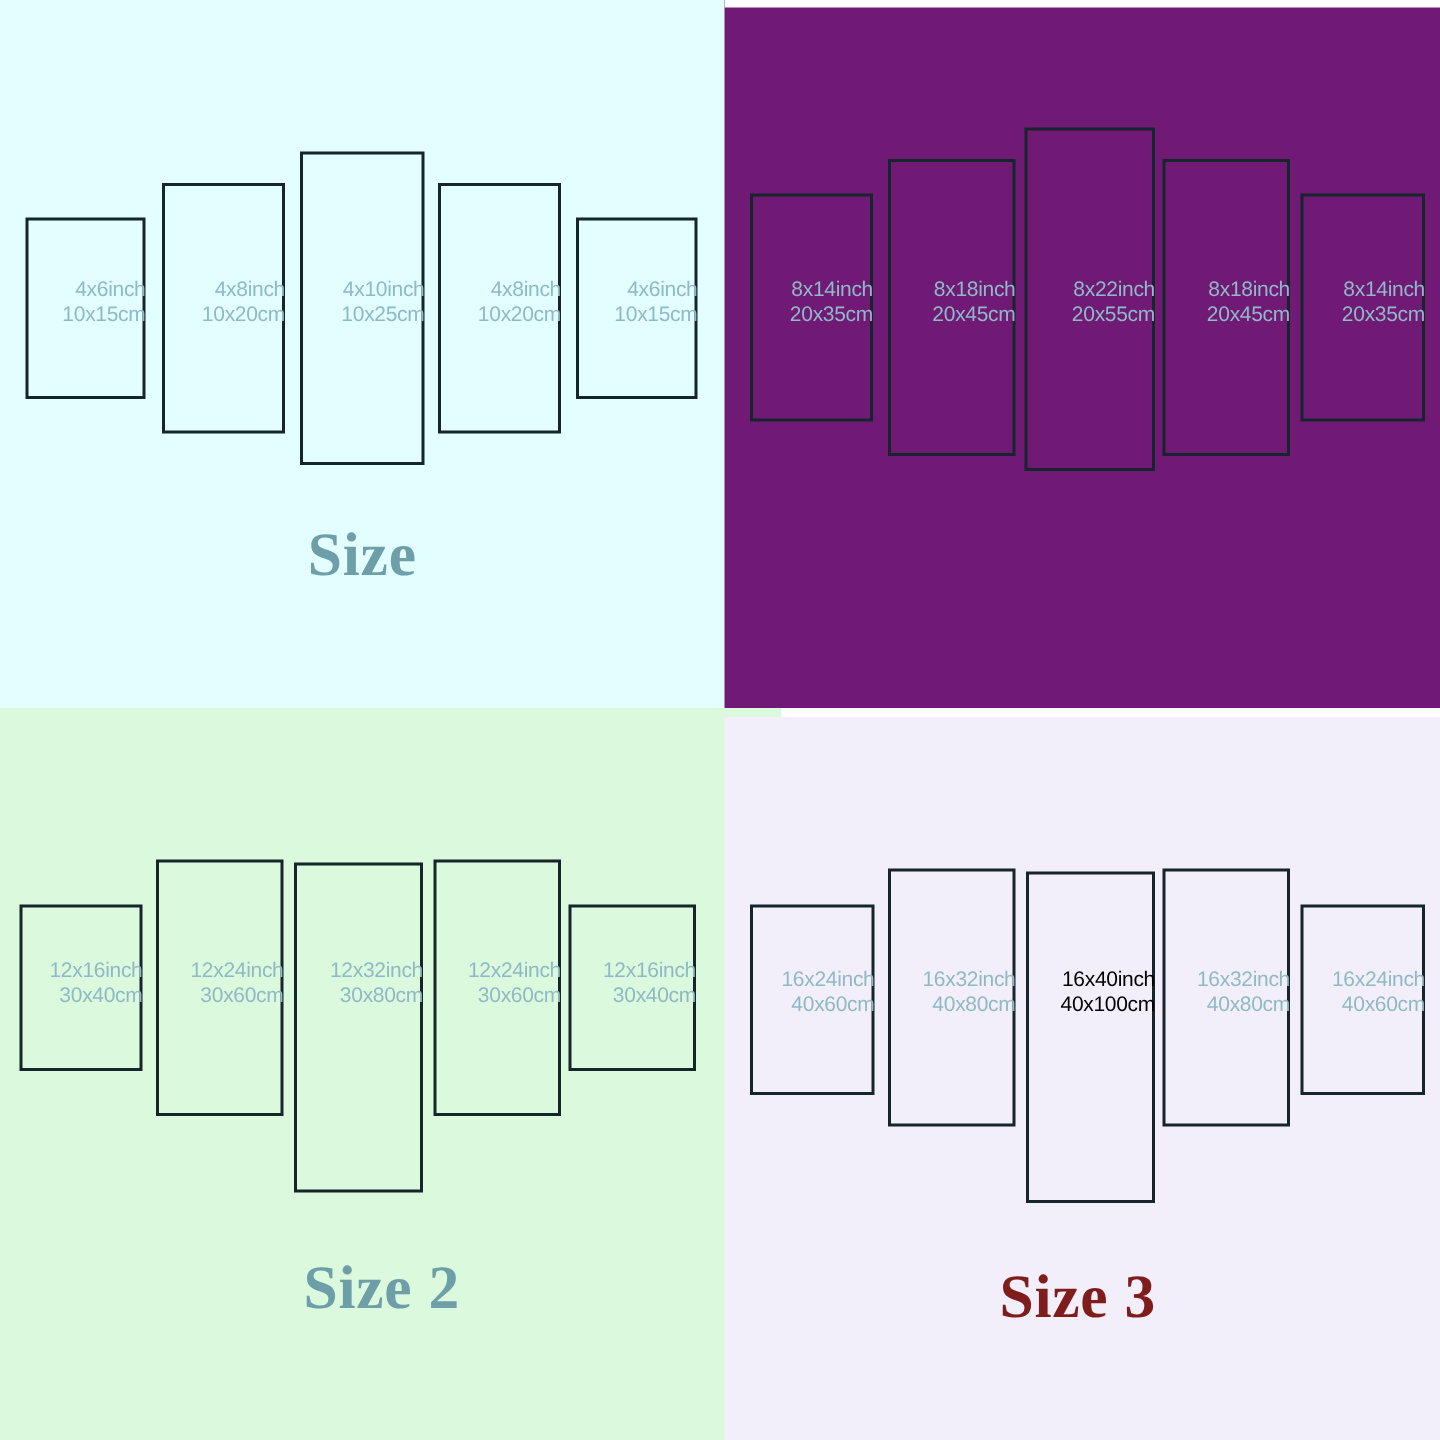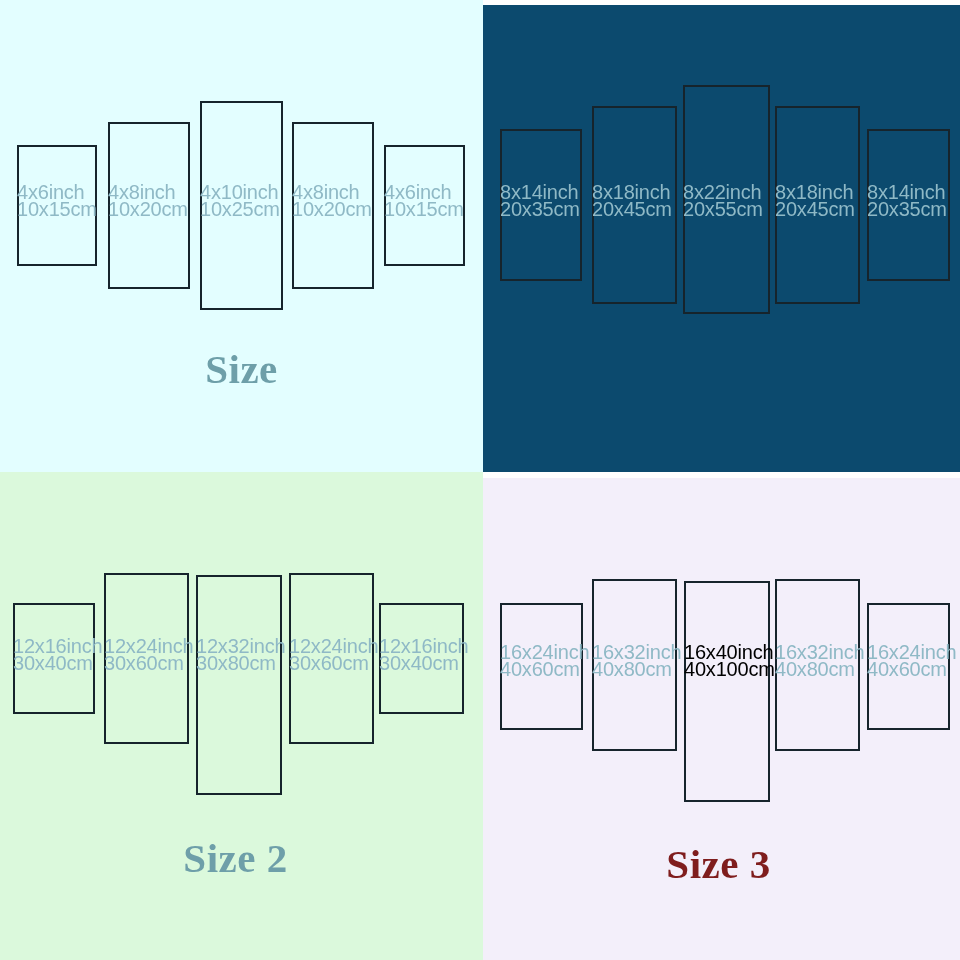--- a/index.html
+++ b/index.html
@@ -18,21 +18,21 @@
     overflow: hidden;
     background: #ffffff;
   }
   .quadrant {
     position: absolute;
     overflow: hidden;
   }
   
   .q-tl { left: 0px;   top: 0px;   width: 483px; height: 472px; }
   .q-tr { left: 483px; top: 0px;   width: 477px; height: 472px; }
-  .q-bl { left: 0px;   top: 472px; width: 483px; height: 488px; }
+  .q-bl { left: 0px;   top: 472px; width: 483px; height: 488px; padding-left: 38px; }
   .q-br { left: 483px; top: 478px; width: 477px; height: 488px; }
 
   .q-tr .quad-bg-topstrip {
     position: absolute;
     left: 0; top: 0; right: 0;
     height: 5px;
     background: #ffffff;
   }
 
   .panels {
@@ -47,24 +47,24 @@
     position: absolute;
     box-sizing: border-box;
     border: 2px solid #16242c;
     background: transparent;
   }
 
   .panel-text {
     position: absolute;
     box-sizing: border-box;
     width: 100%;
-    text-align: left;
+    text-align: right;
     color: #8fb9c6;
     font-family: "Liberation Sans", sans-serif;
-    font-size: 20px;
+    font-size: 14px;
     line-height: 17px;
     letter-spacing: -0.2px;
     white-space: nowrap;
   }
   .panel-text .ln2 { display: block; }
 
   .quad-title {
     position: absolute;
     width: 100%;
     text-align: center;
@@ -107,21 +107,21 @@
       </div>
       <div class="panel-text" style="left: 384px; top: 184px; width: 81px; color: rgb(143, 185, 198);">
         <span>4x6inch</span>
         <span class="ln2">10x15cm</span>
       </div>
 
       <div class="quad-title" style="top: 345px; color: rgb(110, 159, 169);">Size</div>
     </div>
   </div>
 
-  <div class="quadrant q-tr" style="background: #0c4a6e;">
+  <div class="quadrant q-tr" style="background: #701a75;">
     <div class="quad-bg-topstrip"></div>
     <div class="panels">
 
       <div class="panel" style="left: 17px; top: 129px; width: 82px; height: 152px; border-color: rgb(22, 36, 44);"></div>
       <div class="panel" style="left: 109px; top: 106px; width: 85px; height: 198px; border-color: rgb(22, 36, 44);"></div>
       <div class="panel" style="left: 200px; top: 85px; width: 87px; height: 229px; border-color: rgb(22, 36, 44);"></div>
       <div class="panel" style="left: 292px; top: 106px; width: 85px; height: 198px; border-color: rgb(22, 36, 44);"></div>
       <div class="panel" style="left: 384px; top: 129px; width: 83px; height: 152px; border-color: rgb(22, 36, 44);"></div>
 
       <div class="panel-text" style="left: 17px; top: 184px; width: 82px; color: rgb(143, 185, 198);">

